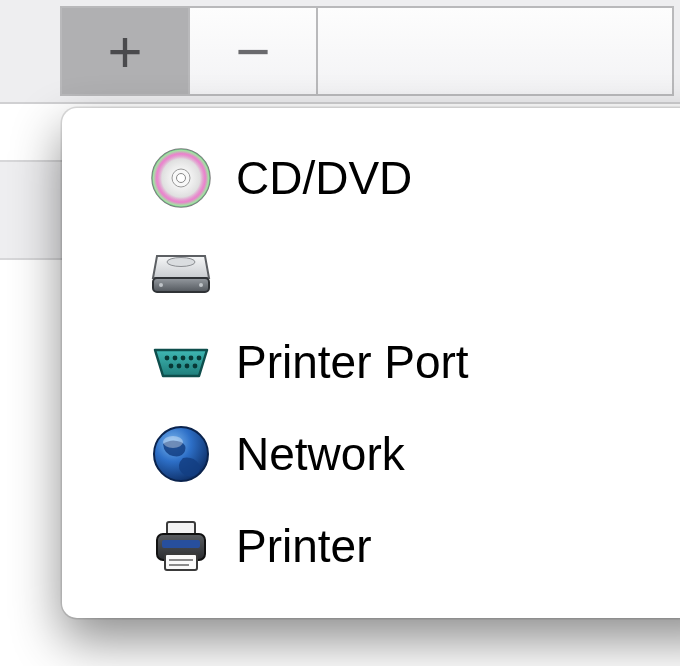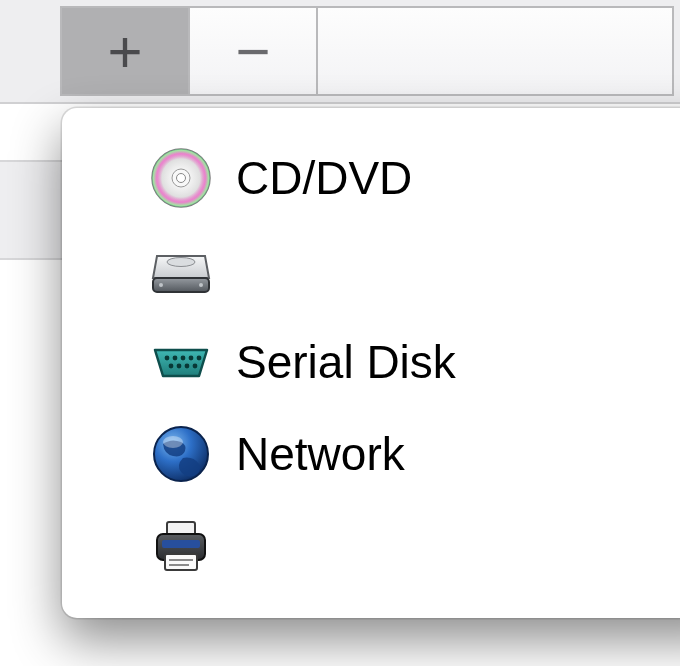--- a/index.html
+++ b/index.html
@@ -132,21 +132,21 @@
           <circle cx="26" cy="28" r="2.4" fill="#083836"></circle>
         <circle cx="34" cy="28" r="2.4" fill="#083836"></circle>
           <circle cx="42" cy="28" r="2.4" fill="#083836"></circle>
         <circle cx="50" cy="28" r="2.4" fill="#083836"></circle>
         <circle cx="22" cy="36" r="2.4" fill="#083836"></circle>
           <circle cx="30" cy="36" r="2.4" fill="#083836"></circle>
         <circle cx="38" cy="36" r="2.4" fill="#083836"></circle>
           <circle cx="46" cy="36" r="2.4" fill="#083836"></circle>
       </svg>
     </span>
-    <span class="lbl">Serial Disk</span>
+    <span class="lbl">Printer Port</span>
   </div>
 
   <div class="item">
     <span class="ico">
       <svg viewBox="0 0 64 64" width="64" height="64">
         <defs>
           <radialGradient id="gl1" cx="35%" cy="30%" r="75%">
             <stop offset="0%" stop-color="#7db8ef"></stop>
               <stop offset="45%" stop-color="#2d6fc7"></stop>
             <stop offset="100%" stop-color="#0d2e66"></stop>
@@ -171,15 +171,16 @@
           </linearGradient>
         </defs>
         <rect x="18" y="8" width="28" height="14" rx="2" fill="#f2f2f2" stroke="#3a3a3a" stroke-width="2"></rect>
         <rect x="8" y="20" width="48" height="26" rx="6" fill="url(#pr1)" stroke="#111" stroke-width="2"></rect>
         <rect x="13" y="26" width="38" height="8" rx="2" fill="#274f9d"></rect>
         <rect x="16" y="40" width="32" height="16" rx="2" fill="#fafafa" stroke="#3a3a3a" stroke-width="2"></rect>
         <line x1="20" y1="46" x2="44" y2="46" stroke="#8a8a8a" stroke-width="2"></line>
         <line x1="20" y1="51" x2="40" y2="51" stroke="#8a8a8a" stroke-width="2"></line>
       </svg>
     </span>
+    <span class="lbl">Printer</span>
   </div>
 
 </div>
 
 </body></html>

